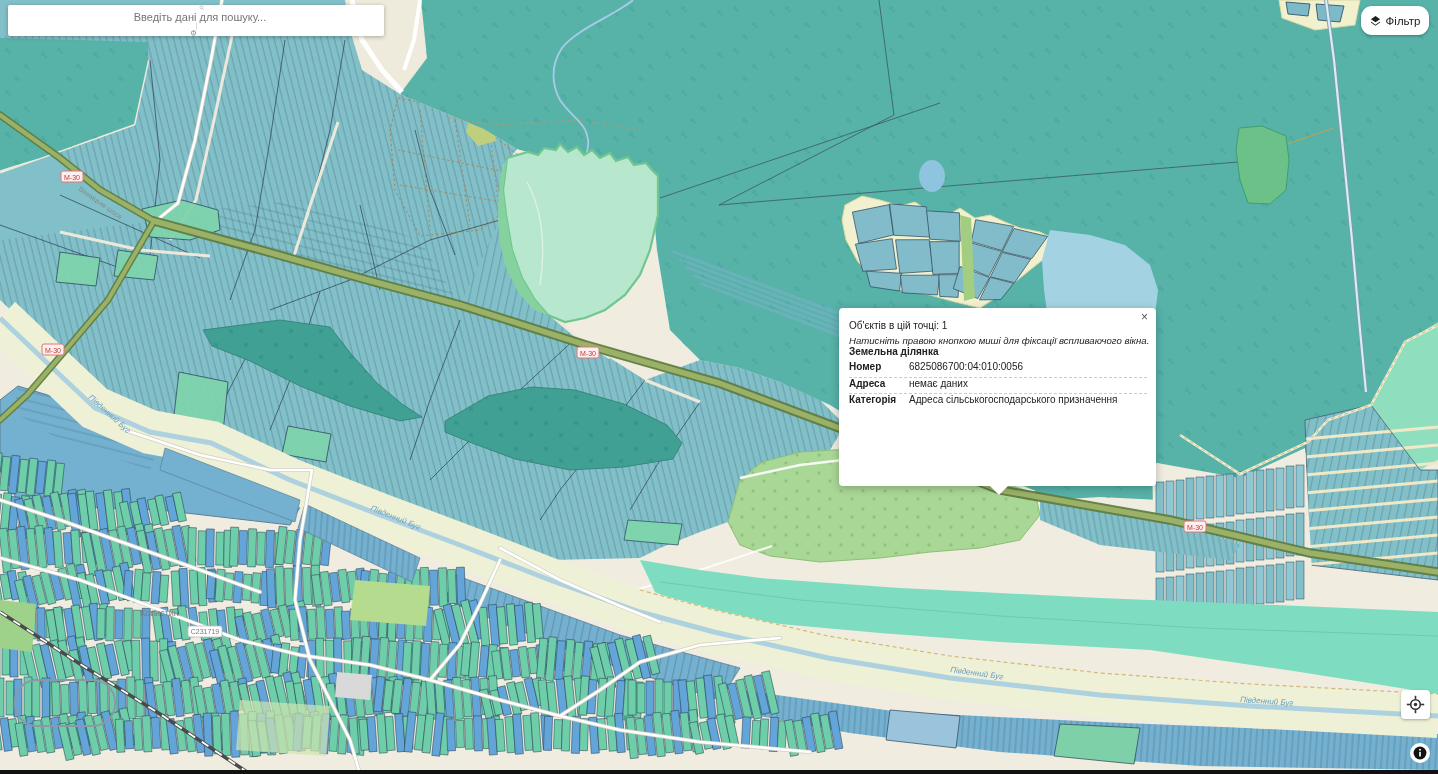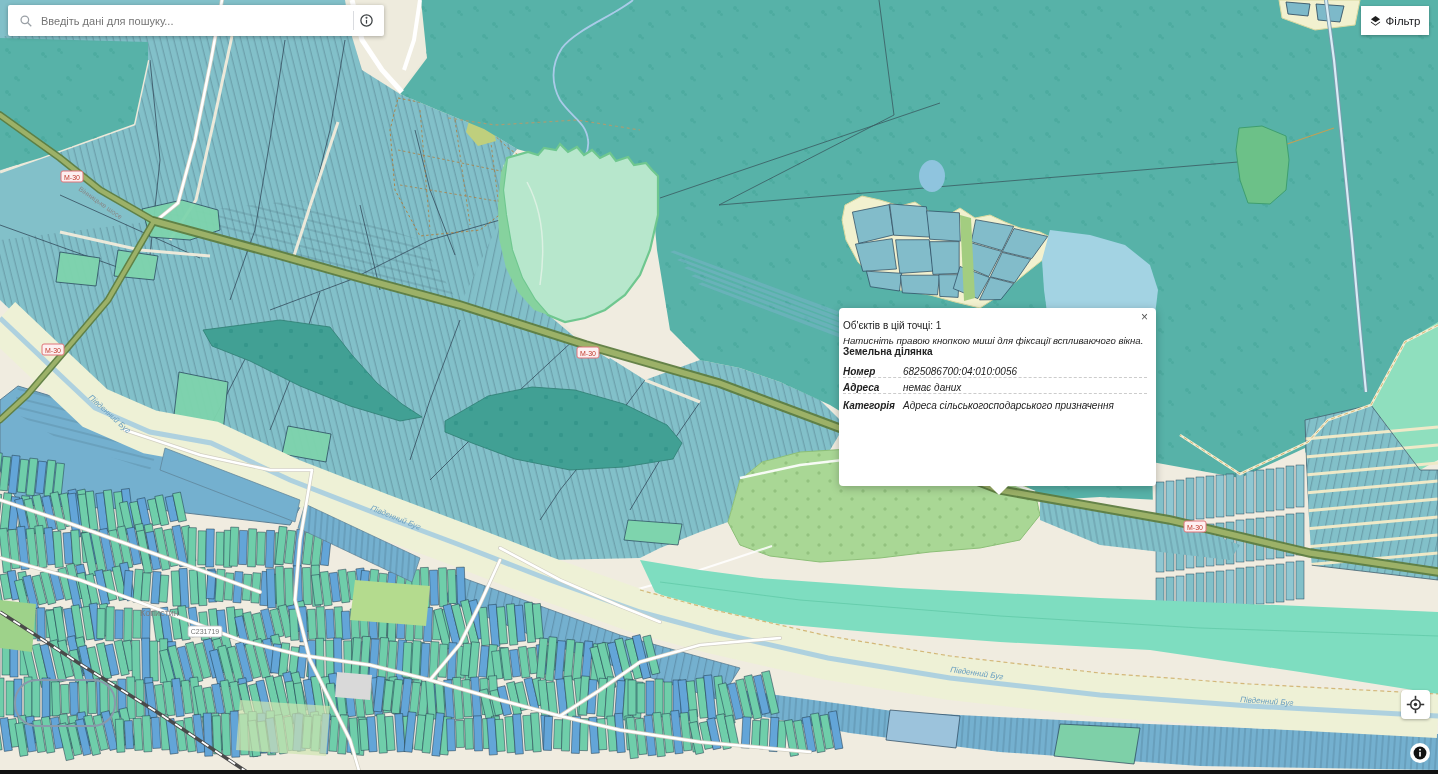--- a/index.html
+++ b/index.html
@@ -1,30 +1,30 @@
 <!DOCTYPE html>
 <html><head><meta charset="utf-8">
 <style>
 * { margin:0; padding:0; box-sizing:border-box; }
 html,body { width:1438px; height:774px; overflow:hidden; font-family:"Liberation Sans", sans-serif; }
 #map { position:absolute; left:0; top:0; }
 .searchbar { position:absolute; left:8px; top:5px; width:376px; height:31px; background:#fff;
-  box-shadow:0 1px 4px rgba(0,0,0,.3); border-radius:2px; display:flex; align-items:center; }
+  box-shadow:0 1px 4px rgba(0,0,0,.3); border-radius:2px; display:flex; align-items:center;flex-direction:column; }
 .searchbar .ph { color:#757575; font-size:11px; margin-left:8px; flex:1; }
 .vdiv { width:1px; height:19px; background:#dadce0; }
-.filterbtn { position:absolute; left:1361px; top:6px; width:68px; height:29px; background:#fff; border-radius:0;
+.filterbtn { position:absolute; left:1361px; top:6px; width:68px; height:29px; background:#fff; border-radius:11px;
   box-shadow:0 1px 3px rgba(0,0,0,.3); display:flex; align-items:center; justify-content:center; gap:5px;
   font-size:11.5px; color:#202124; }
 .popup { position:absolute; left:839px; top:308px; width:317px; height:178px; background:#fff; border-radius:4px;
   box-shadow:0 2px 8px rgba(0,0,0,.25); font-size:10px; color:#212121; }
 .popup .tail { position:absolute; left:151px; top:178px; width:0; height:0;
   border-left:9px solid transparent; border-right:9px solid transparent; border-top:9px solid #fff; }
 .popup .x { position:absolute; right:8px; top:2px; font-size:12px; color:#555; }
-.pbody { padding:12px 9px 0 4px; }
-.row { display:flex; height:16.5px; align-items:flex-end; border-bottom:1px dashed #ccc;font-style:italic; }
+.pbody { padding:12px 9px 0 10px; }
+.row { display:flex; height:16.5px; align-items:flex-start; border-bottom:1px dashed #ccc; }
 .row:last-child { border-bottom:none; }
 .row b { width:60px; flex:none; }
 .btns { display:flex; justify-content:space-between; margin-top:3px; }
 .btn { background:#f1f1f1; border-radius:3px; font-size:11.5px; color:#333; padding:6.5px 7px; }
 .locbtn { position:absolute; left:1401px; top:690px; width:29px; height:29px; background:#fff; border-radius:4px;
   box-shadow:0 1px 3px rgba(0,0,0,.3); display:flex; align-items:center; justify-content:center; }
 .infobtn { position:absolute; left:1410px; top:743px; width:20px; height:20px; background:#fff; border-radius:50%;
   display:flex; align-items:center; justify-content:center; }
 .blackbar { position:absolute; left:0; top:770px; width:1438px; height:4px; background:#111; }
 </style></head>

